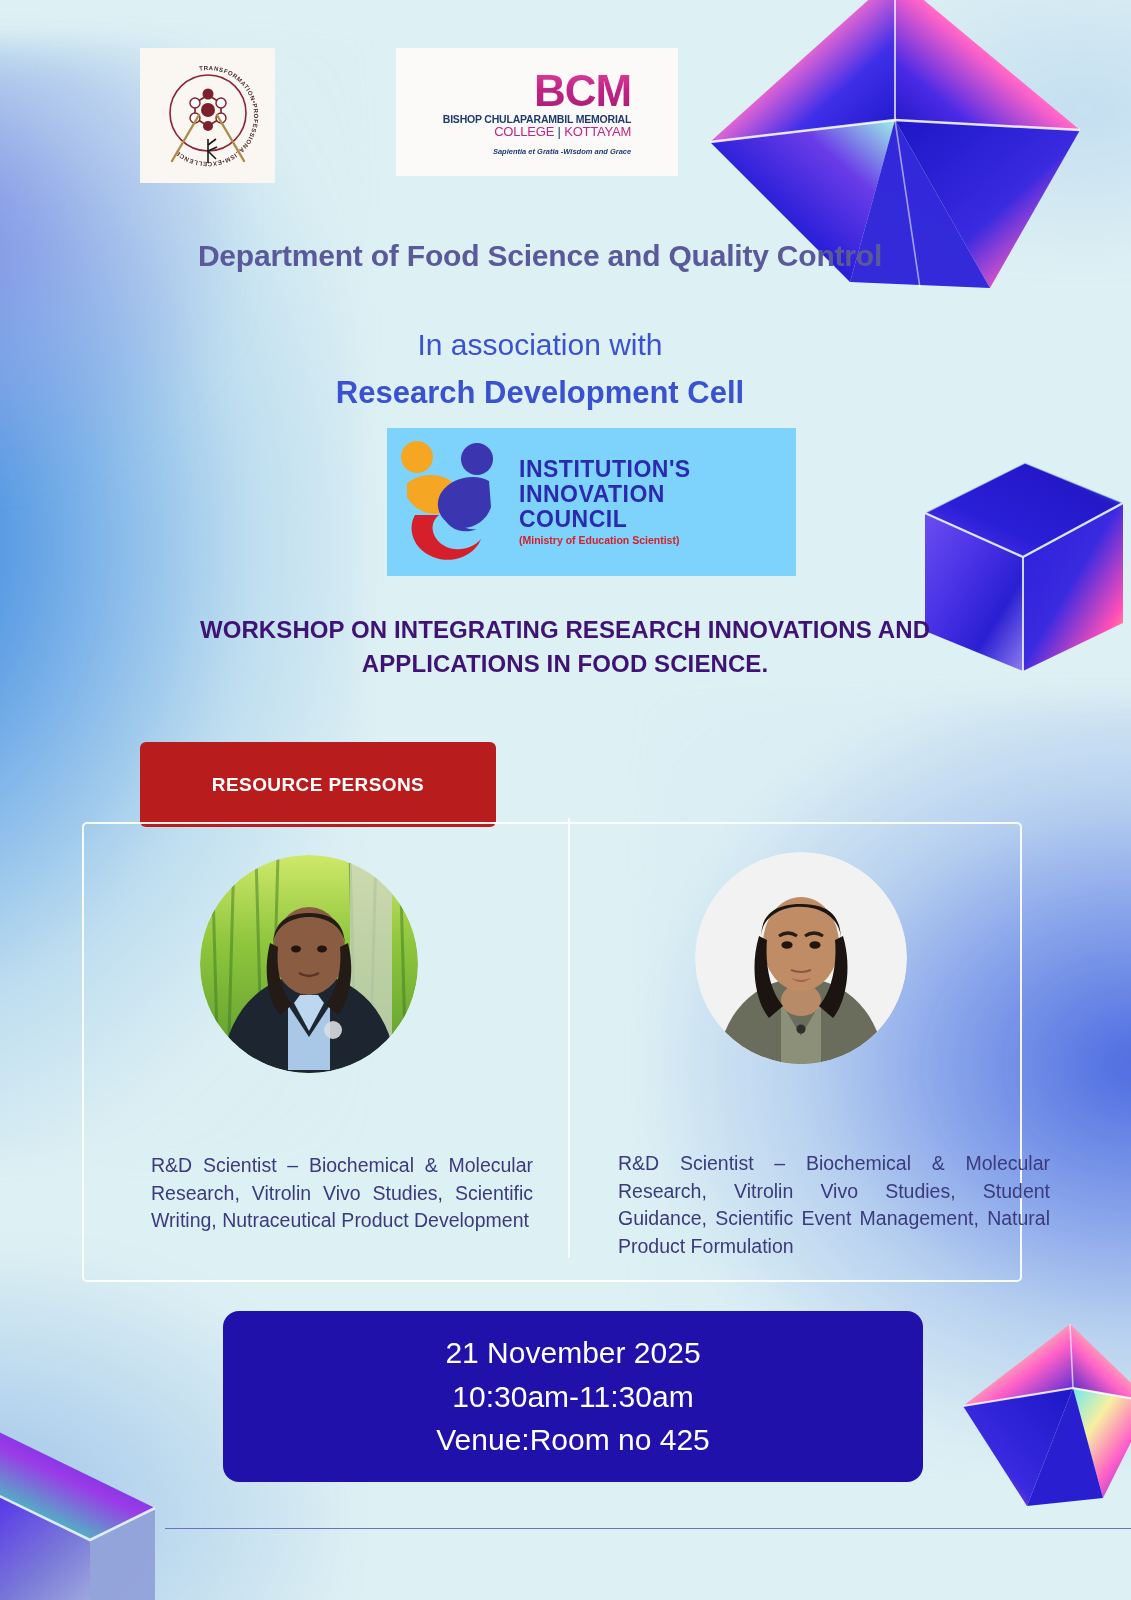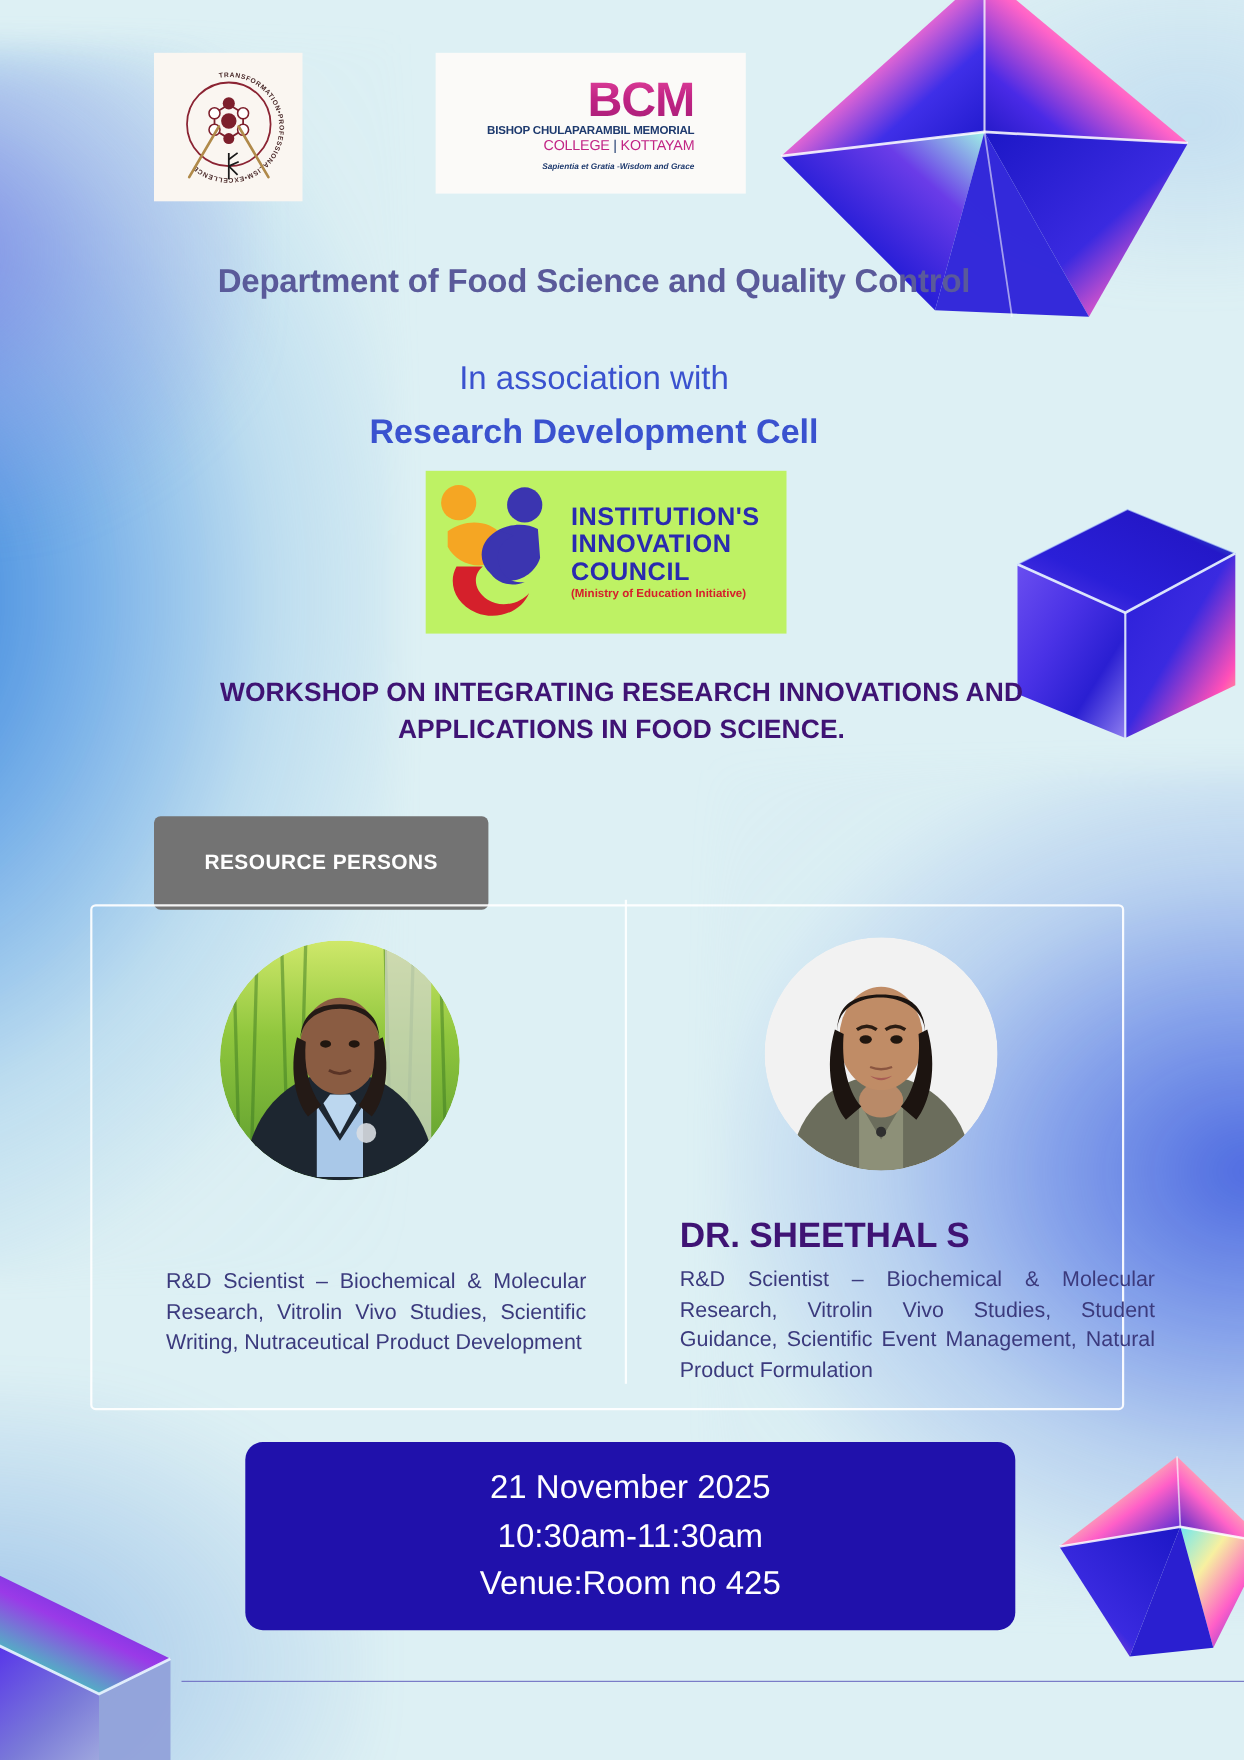--- a/index.html
+++ b/index.html
@@ -117,21 +117,21 @@
   }
   .rdc {
     position:absolute; left:150px; top:373px; width:780px;
     text-align:center; font-size:31px; font-weight:bold;
     color:#3a52cf; line-height:1.3;
   }
 
   
   .iic {
     position:absolute; left:387px; top:428px;
-    width:328px; height:148px; background:#bef264;
+    width:409px; height:148px; background:#7dd3fc;
     display:flex; align-items:center;
   }
   .iic-emblem { width:118px; height:130px; flex:none; margin-left:6px; }
   .iic-text { margin-left:8px; line-height:1.07; }
   .iic-text .l {
     font-size:23px; font-weight:bold; color:#2a2ab0;
     letter-spacing:0.5px; display:block;
   }
   .iic-text .sub {
     font-size:10.5px; font-weight:bold; color:#d5202b; margin-top:4px; display:block;
@@ -140,22 +140,22 @@
   
   .workshop-title {
     position:absolute; left:120px; top:613px; width:890px;
     text-align:center; font-size:24px; font-weight:bold;
     color:#3f1374; line-height:1.42; letter-spacing:0.1px;
   }
 
   
   .rp-badge {
     position:absolute; left:140px; top:742px;
-    width:304px; height:85px;
-    background:#737373; border-radius:6px;
+    width:356px; height:85px;
+    background:#b91c1c; border-radius:6px;
     display:flex; align-items:center;
   }
   .rp-badge span {
     width:100%; text-align:center; color:#fff;
     font-size:19px; font-weight:bold; letter-spacing:0.4px;
   }
 
   
   .speakers-card {
     position:absolute; left:82px; top:822px;
@@ -394,21 +394,21 @@
       <circle cx="84" cy="22" r="16" fill="#3b35b0"></circle>
       <path d="M14,46 C30,34 52,36 62,48 C70,58 64,72 50,76 C36,80 20,72 14,60 Z" fill="#f5a623"></path>
       <path d="M96,44 C82,36 58,40 48,56 C40,70 48,86 64,90 C78,94 94,84 98,70 Z" fill="#3b35b0"></path>
       <path d="M22,78 C14,92 20,112 40,120 C60,128 82,118 88,102 C80,112 62,116 50,108 C38,100 36,86 46,78 Z" fill="#d5202b"></path>
       <path d="M62,46 C52,52 46,64 50,78 C54,92 70,98 84,92 C72,94 62,86 60,74 C58,62 64,54 74,50 Z" fill="#3b35b0"></path>
     </svg>
     <div class="iic-text">
       <span class="l">INSTITUTION'S</span>
       <span class="l">INNOVATION</span>
       <span class="l">COUNCIL</span>
-      <span class="sub">(Ministry of Education Initiative)</span>
+      <span class="sub">(Ministry of Education Scientist)</span>
     </div>
   </div>
 
   <div class="workshop-title">WORKSHOP ON INTEGRATING RESEARCH INNOVATIONS AND APPLICATIONS IN FOOD SCIENCE.</div>
 
   <div class="rp-badge">
     <span>RESOURCE PERSONS</span>
   </div>
 
   <div class="speakers-card"></div>
@@ -475,21 +475,20 @@
         <ellipse cx="120" cy="93" rx="5.6" ry="3.8" fill="#20160f"></ellipse>
         <path d="M96,118 Q106,122 116,118" stroke="#8a5540" stroke-width="2.2" fill="none"></path>
         <path d="M96,126 Q106,134 116,126 Q106,130 96,126 Z" fill="#a85c54"></path>
         <circle cx="106" cy="177" r="4.6" fill="#2f2f2f"></circle>
       </g>
     </svg>
   </div>
 
   <div class="sp-desc" id="desc-svenia">R&amp;D Scientist – Biochemical &amp; Molecular Research, Vitrolin Vivo Studies, Scientific Writing, Nutraceutical Product Development</div>
 
-  <div class="sp-name" id="name-sheethal">DR. SHEETHAL S</div>
   <div class="sp-desc" id="desc-sheethal">R&amp;D Scientist – Biochemical &amp; Molecular Research, Vitrolin Vivo Studies, Student Guidance, Scientific Event Management, Natural Product Formulation</div>
 
   <div class="date-box">
     <div>21 November 2025</div>
     <div>10:30am-11:30am</div>
     <div>Venue:Room no 425</div>
   </div>
 
   <div class="bottom-rule"></div>
 </div>

